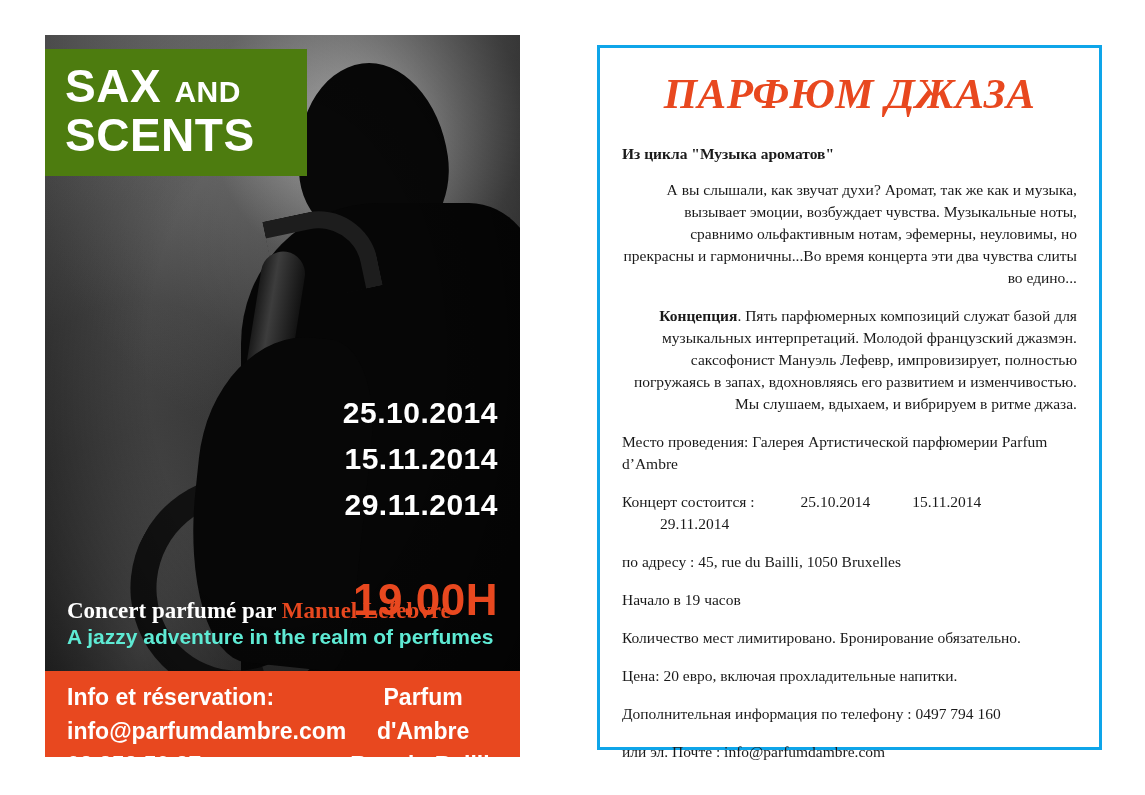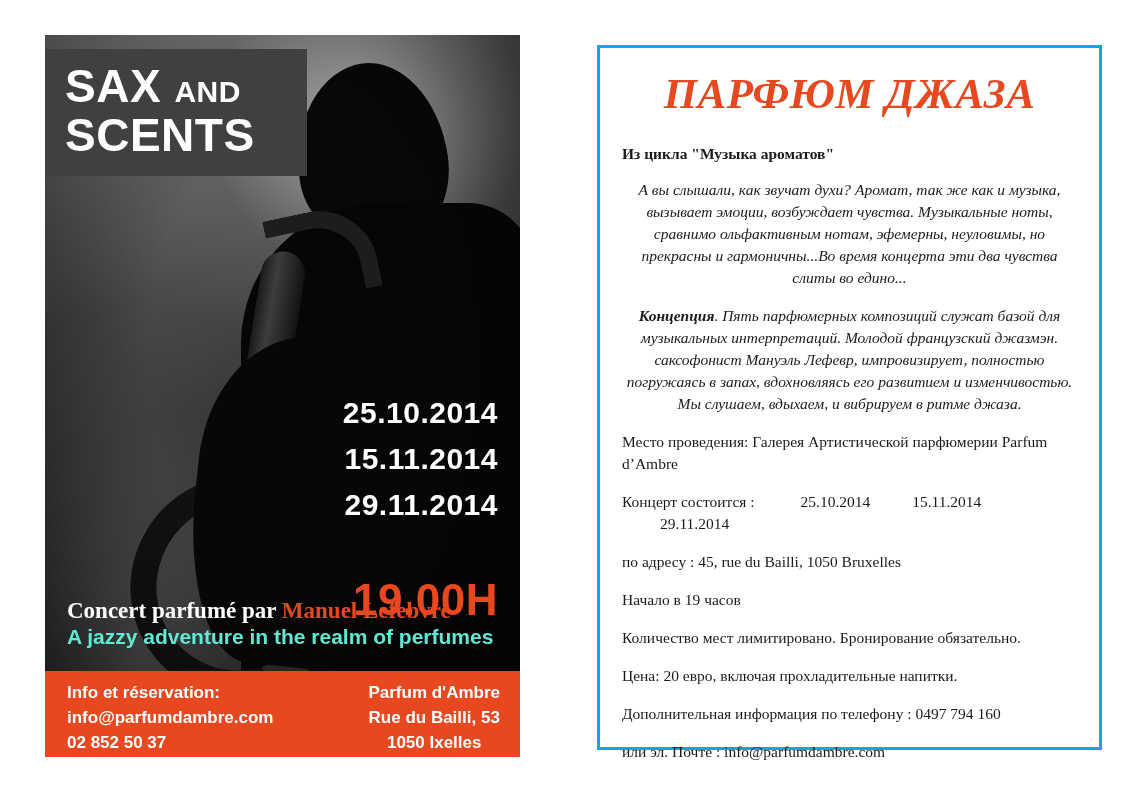--- a/index.html
+++ b/index.html
@@ -101,21 +101,21 @@
   .vignette {
     position: absolute; inset: 0;
     background: radial-gradient(ellipse at 50% 45%, rgba(0,0,0,0) 40%, rgba(0,0,0,0.55) 100%);
   }
 
   .title-block {
     position: absolute;
     left: 0;
     top: 14px;
     width: 262px;
-    background: #404040;
+    background: #4d7c0f;
     padding: 14px 14px 14px 20px;
     box-sizing: border-box;
   }
   .title-line1 {
     font-family: "Liberation Sans", sans-serif;
     font-weight: bold;
     color: #fff;
     font-size: 46px;
     letter-spacing: 0.5px;
     line-height: 1.03;
@@ -188,21 +188,21 @@
     width: 100%;
     height: 86px;
     background: #e8481f;
     box-sizing: border-box;
     padding: 9px 20px 0 22px;
     display: flex;
     justify-content: space-between;
     color: #fff;
     font-family: "Liberation Sans", sans-serif;
     font-weight: bold;
-    font-size: 17px;
+    font-size: 23px;
     line-height: 1.48;
   }
   .footer-right { text-align: center; }
 
   
   .flyer {
     position: absolute;
     left: 597px;
     top: 45px;
     width: 505px;
@@ -227,21 +227,21 @@
     font-family: "Liberation Serif", serif;
     color: #1a1a1a;
     font-size: 15.5px;
     line-height: 1.42;
   }
   .ru-sub {
     font-weight: bold;
     font-size: 15.5px;
     margin-bottom: 14px;
   }
-  .ru-para { margin-bottom: 16px; text-align: center; font-style: italic; }
+  .ru-para { margin-bottom: 16px; text-align: right; }
   .ru-para b { font-weight: bold; }
   .ru-info { margin-top: 16px; }
   .ru-info .row { margin-bottom: 16px; }
   .ru-dates-row span { display: inline-block; text-align: center; }
   .ru-dates-row .d1 { margin-left: 42px; }
   .ru-dates-row .d2 { margin-left: 38px; }
   .ru-dates-row .d3 { margin-left: 38px; }
 </style>
 </head>
 <body>

